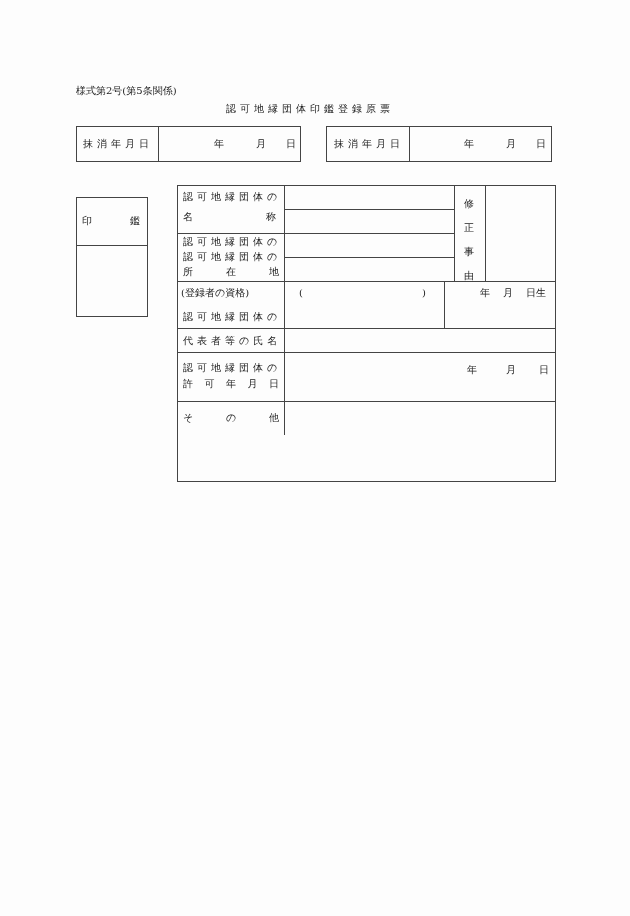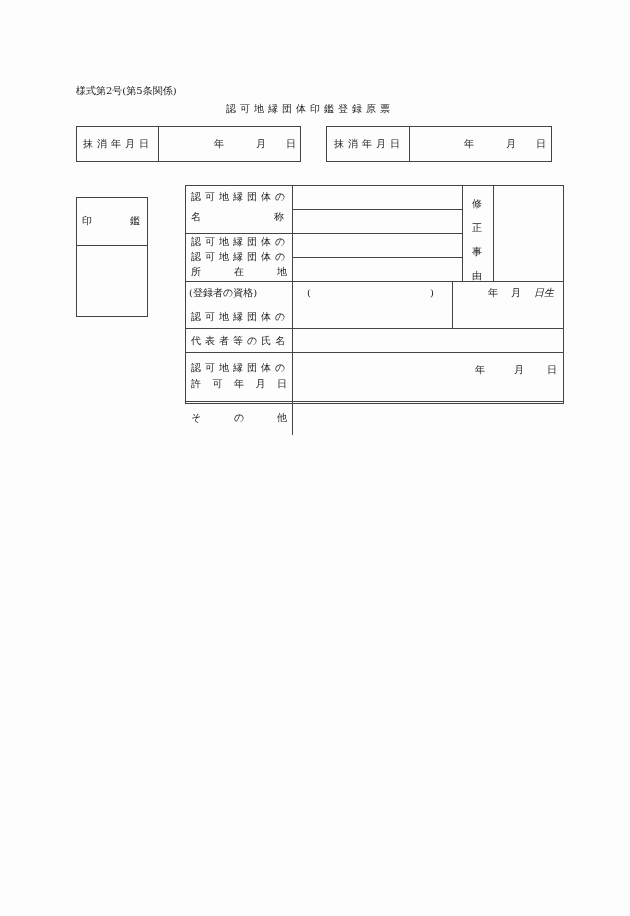--- a/index.html
+++ b/index.html
@@ -34,21 +34,21 @@
   <div class="abs t" style="left:209px;top:10px;">日</div>
 </div>
 
 <div class="box" style="left:76px;top:197px;width:72px;height:120px;">
   <div class="hl" style="left:0;top:47px;width:70px;"></div>
   <div class="abs t" style="left:5px;top:16px;">印</div>
   <div class="abs t" style="left:53px;top:16px;">鑑</div>
   <div class="abs" style="left:0;top:48px;width:70px;height:70px;"></div>
 </div>
 
-<div class="box" style="left:185px;top:185px;width:379px;height:219px;">
+<div class="box" style="left:177px;top:185px;width:379px;height:297px;">
 
   <div class="vl" style="left:106px;top:0;height:249px;"></div>
 
   <div class="vl" style="left:276px;top:0;height:96px;"></div>
   <div class="vl" style="left:307px;top:0;height:96px;"></div>
 
   <div class="hl" style="left:106px;top:23px;width:170px;"></div>
   <div class="hl" style="left:0;top:47px;width:276px;"></div>
   <div class="hl" style="left:106px;top:71px;width:170px;"></div>
   <div class="hl" style="left:0;top:95px;width:377px;"></div>
@@ -82,21 +82,21 @@
   <div class="abs" style="left:308px;top:0;width:69px;height:95px;"></div>
 
   <div class="abs t" style="left:3px;top:100px;">(登録者の資格)</div>
   <div class="abs t sp" style="left:5px;top:124px;">認可地縁団体の</div>
   <div class="abs t" style="left:121px;top:100px;">(</div>
   <div class="abs t" style="left:244px;top:100px;">)</div>
   <div class="abs" style="left:130px;top:96px;width:110px;height:20px;"></div>
   <div class="abs" style="left:107px;top:118px;width:158px;height:24px;"></div>
   <div class="abs t" style="left:302px;top:100px;">年</div>
   <div class="abs t" style="left:325px;top:100px;">月</div>
-  <div class="abs t" style="left:348px;top:100px;font-style:italic;">日生</div>
+  <div class="abs t" style="left:348px;top:100px;">日生</div>
 
   <div class="abs t sp" style="left:5px;top:148px;">代表者等の氏名</div>
   <div class="abs" style="left:107px;top:143px;width:270px;height:23px;"></div>
 
   <div class="abs t sp" style="left:5px;top:175px;">認可地縁団体の</div>
   <div class="abs t just" style="left:5px;top:191px;width:96px;">
     <span>許</span>
     <span>可</span>
     <span>年</span>
     <span>月</span>

